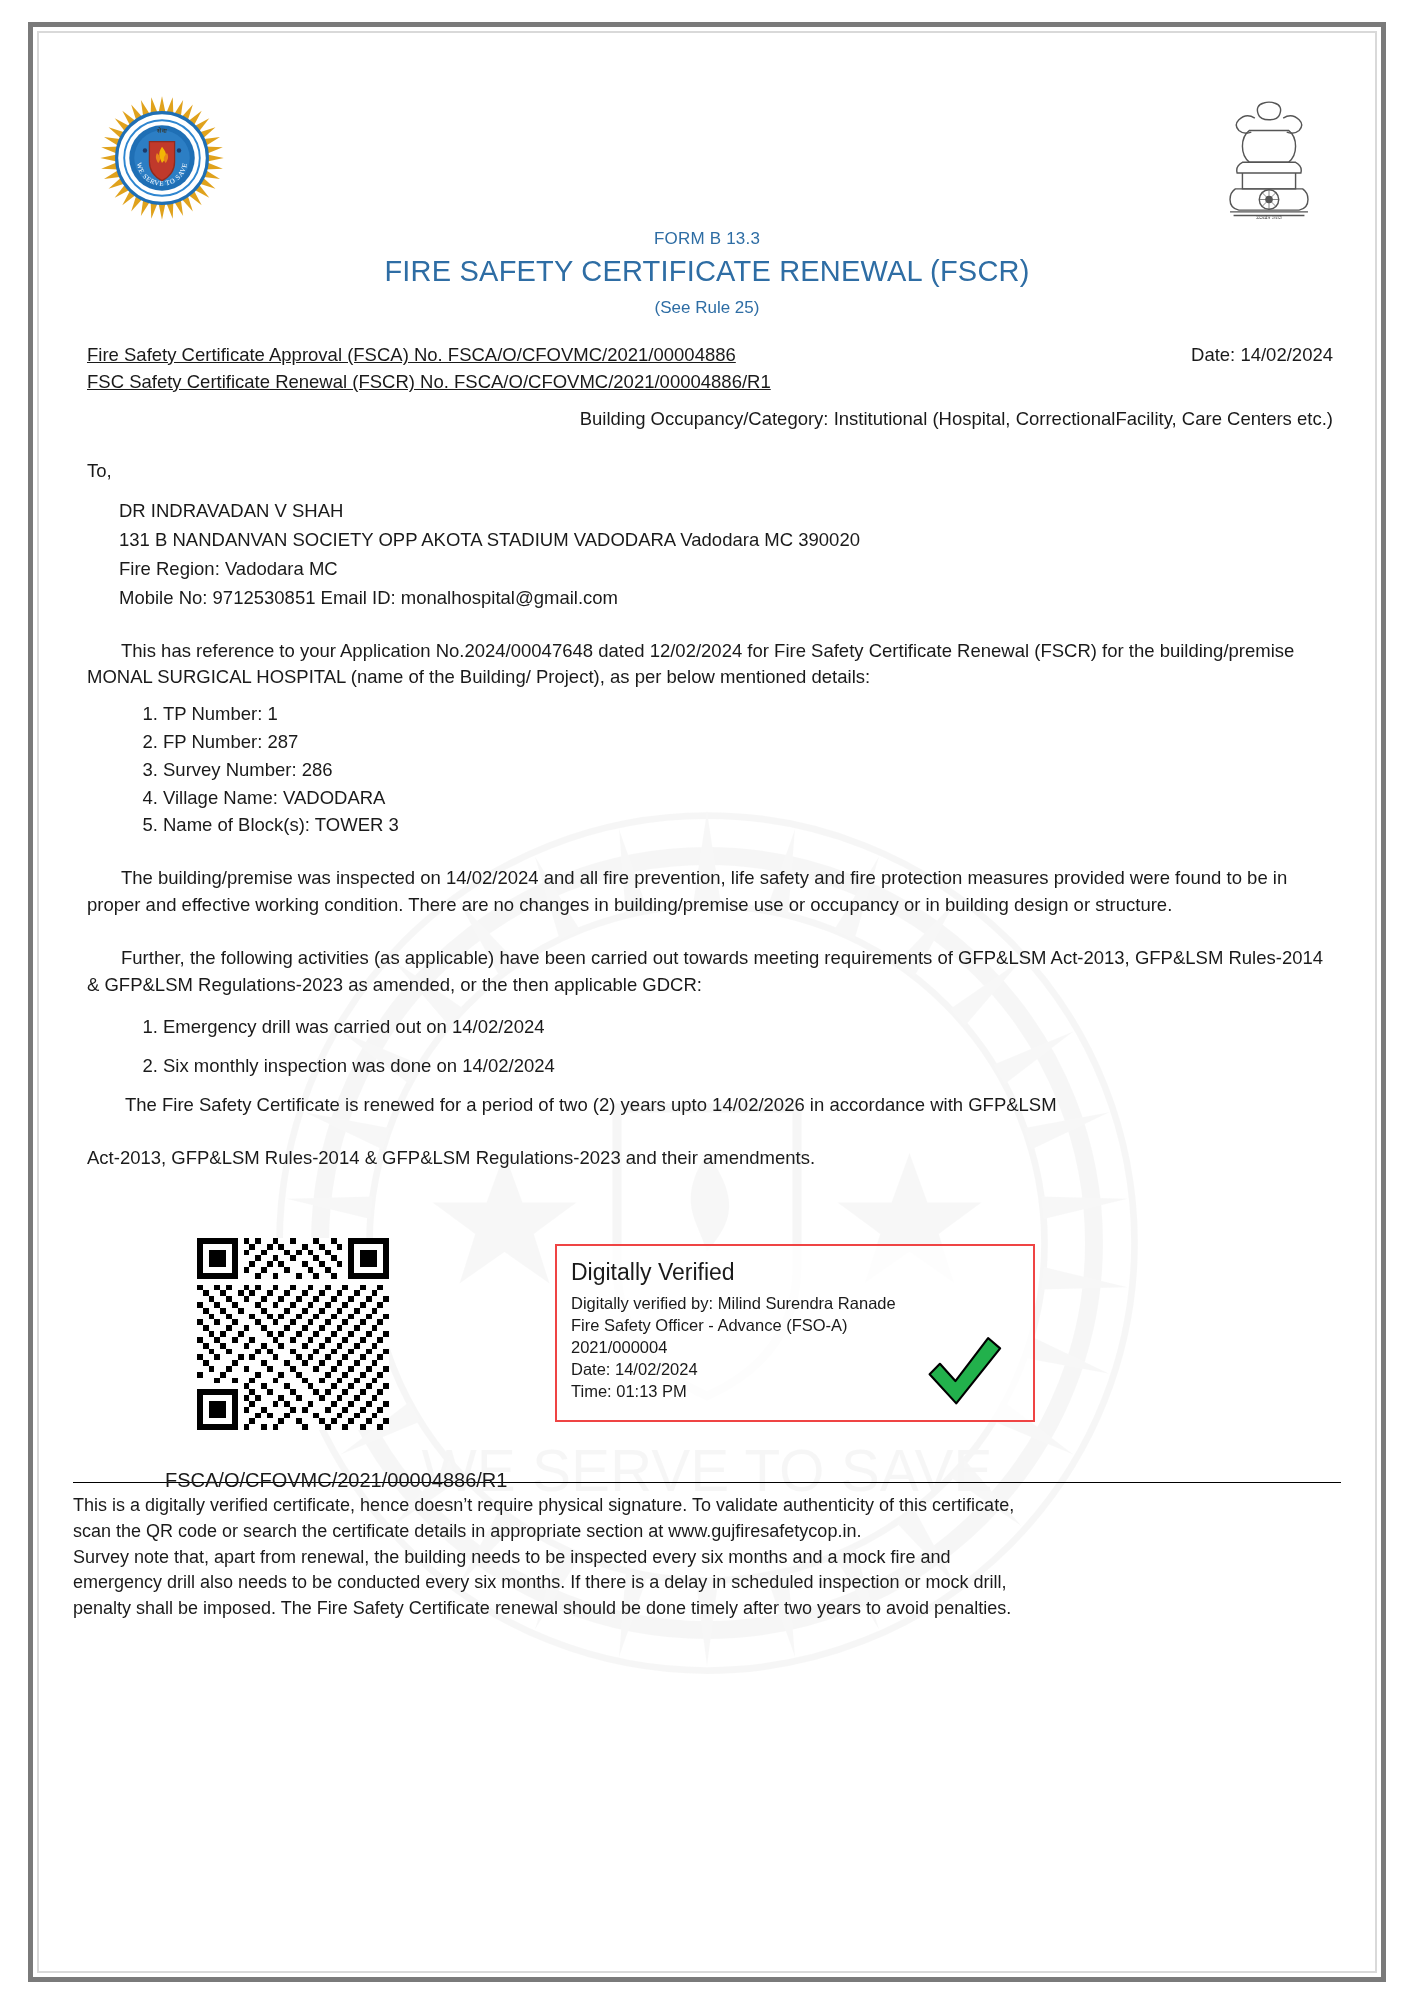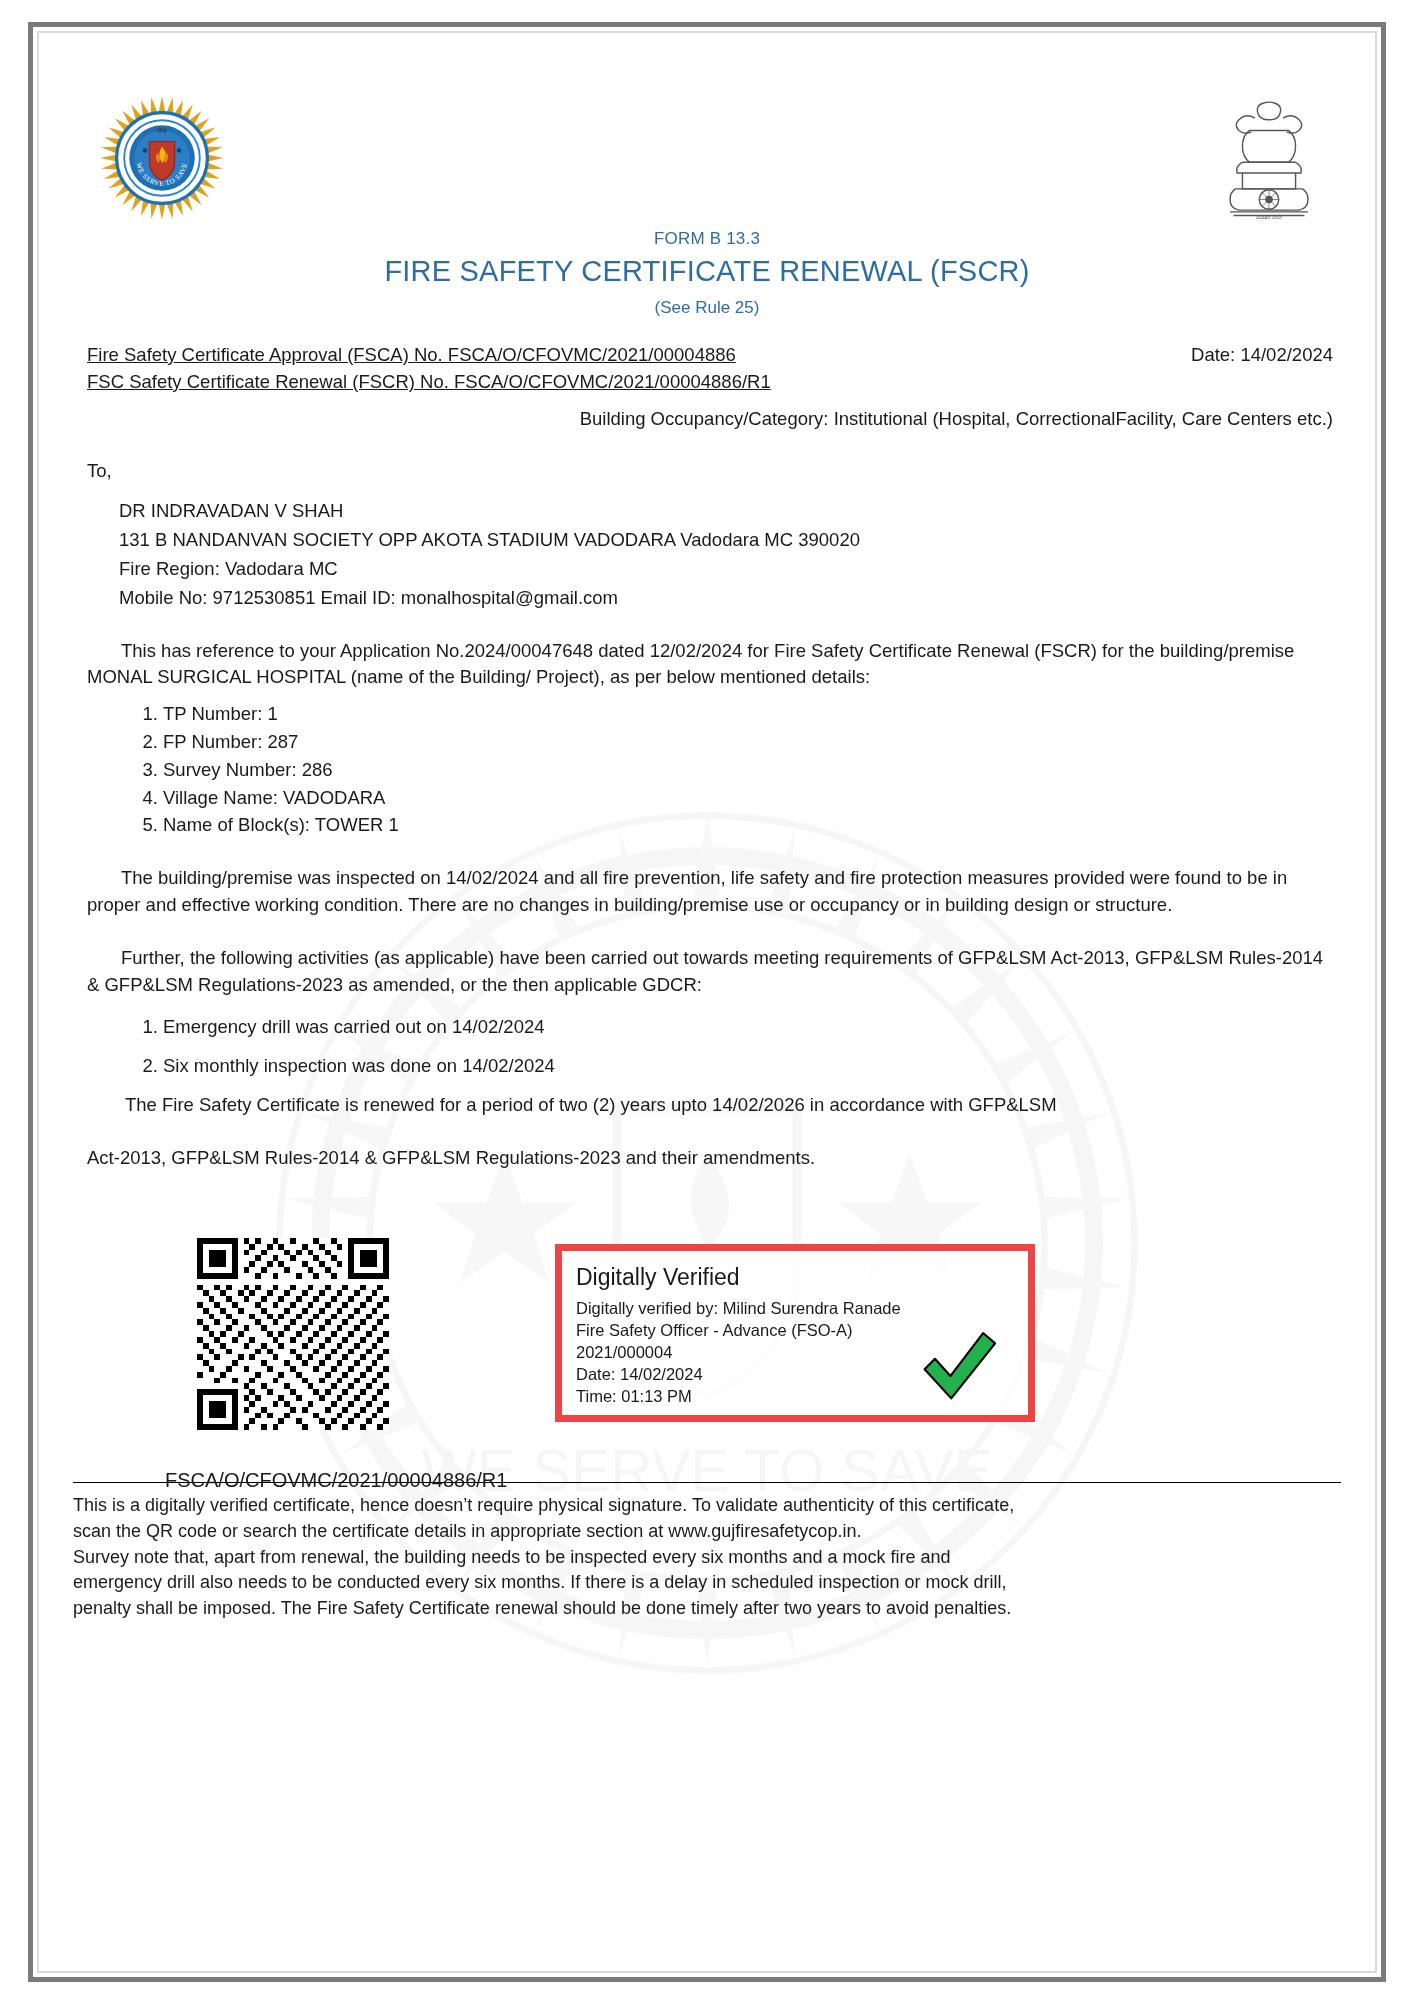--- a/index.html
+++ b/index.html
@@ -120,21 +120,21 @@
   }
   .qr-caption {
     position: absolute;
     left: 78px; top: 228px;
     font-size: 20px;
   }
   .verified-box {
     position: absolute;
     left: 468px; top: 6px;
     width: 480px; height: 178px;
-    border: 7px solid #ef4444;
+    border: 2px solid #ef4444;
     background: rgba(255,255,255,0.78);
     padding: 10px 0 0 14px;
   }
   .verified-title { font-size: 23px; margin-bottom: 4px; }
   .verified-line { font-size: 16.5px; line-height: 1.33; }
   .tick {
     position: absolute;
     right: 26px; bottom: 8px;
     width: 86px; height: 86px;
   }
@@ -312,21 +312,21 @@
         <div>Mobile No: 9712530851 Email ID: monalhospital@gmail.com</div>
       </div>
 
       <div class="para"><span class="indent"></span><span>This has reference to your Application No.2024/00047648 dated 12/02/2024 for Fire Safety Certificate Renewal (FSCR) for the building/premise MONAL SURGICAL HOSPITAL (name of the Building/ Project), as per below mentioned details:</span></div>
 
       <ol class="details">
         <li>TP Number: 1</li>
         <li>FP Number: 287</li>
         <li>Survey Number: 286</li>
         <li>Village Name: VADODARA</li>
-        <li>Name of Block(s): TOWER 1</li>
+        <li>Name of Block(s): TOWER 3</li>
       </ol>
 
       <div class="para"><span class="indent"></span><span>The building/premise was inspected on 14/02/2024 and all fire prevention, life safety and fire protection measures provided were found to be in proper and effective working condition. There are no changes in building/premise use or occupancy or in building design or structure.</span></div>
 
       <div class="para"><span class="indent"></span><span>Further, the following activities (as applicable) have been carried out towards meeting requirements of GFP&amp;LSM Act-2013, GFP&amp;LSM Rules-2014 &amp; GFP&amp;LSM Regulations-2023 as amended, or the then applicable GDCR:</span></div>
 
       <ol class="acts">
         <li>Emergency drill was carried out on 14/02/2024</li>
         <li>Six monthly inspection was done on 14/02/2024</li>
       </ol>

